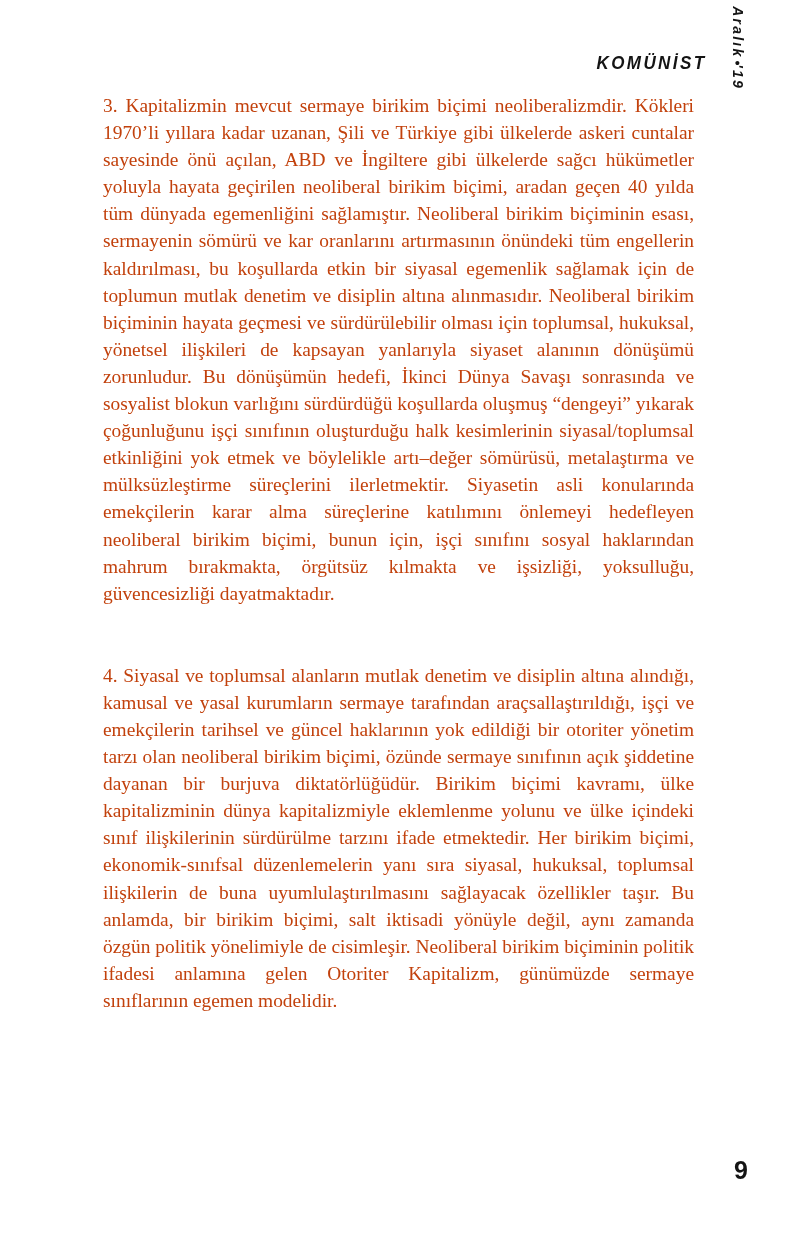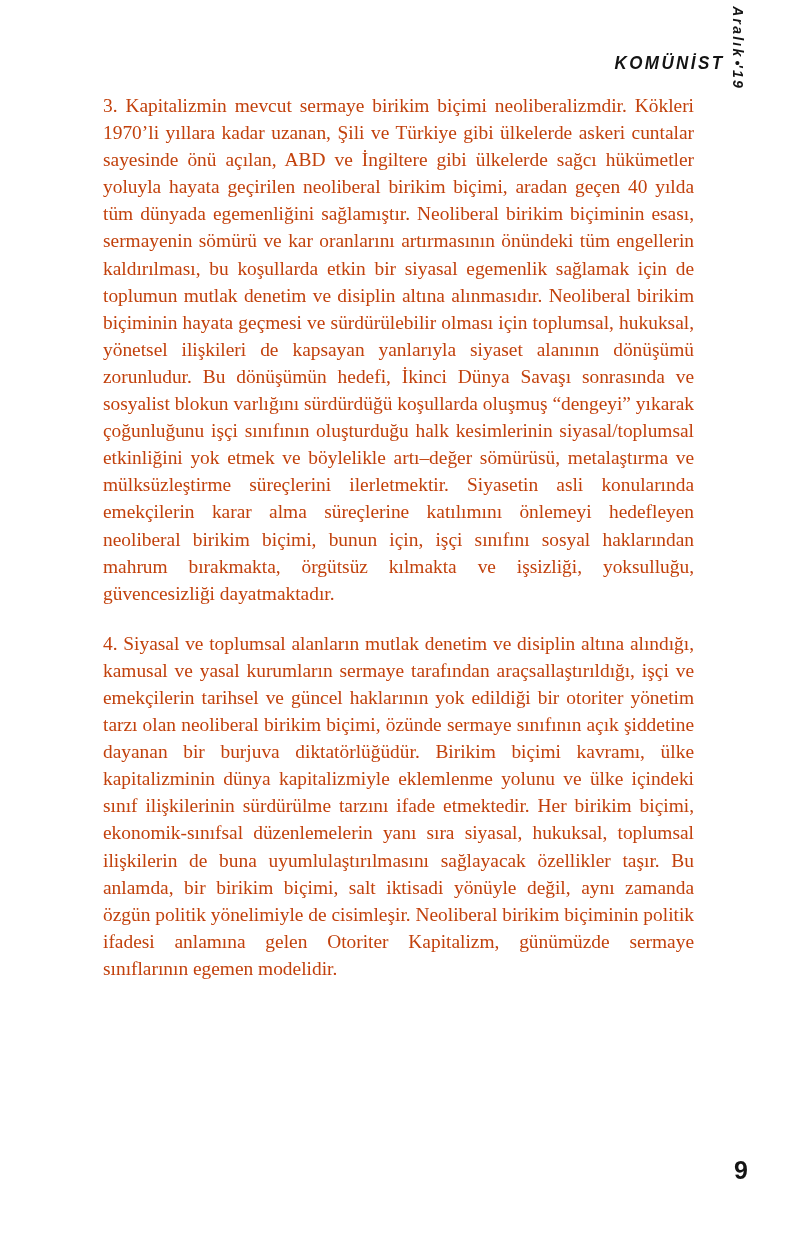--- a/index.html
+++ b/index.html
@@ -20,21 +20,21 @@
     overflow: hidden;
   }
 
   
   #running-head {
     position: absolute;
     top: 52px;
     right: 58px;
     display: flex;
     align-items: center;
-    gap: 10px;
+    gap: 28px;
   }
   #running-head .journal-title {
     font-family: "Liberation Sans", "DejaVu Sans", sans-serif;
     font-weight: bold;
     font-style: italic;
     font-size: 18.5px;
     letter-spacing: 2.6px;
     color: #141414;
     white-space: nowrap;
     transform: scaleX(0.92);
@@ -76,21 +76,21 @@
   #text-column p {
     margin: 0;
     font-size: 19.4px;
     line-height: 27.1px;
     text-align: justify;
     text-justify: inter-word;
     hyphens: none;
     color: #c2410c;
   }
   #text-column p + p {
-    margin-top: 23px;
+    margin-top: 55px;
   }
 
   
   #page-number {
     position: absolute;
     right: 50px;
     top: 1158px;
     font-family: "Liberation Sans", "DejaVu Sans", sans-serif;
     font-weight: bold;
     font-size: 25px;

